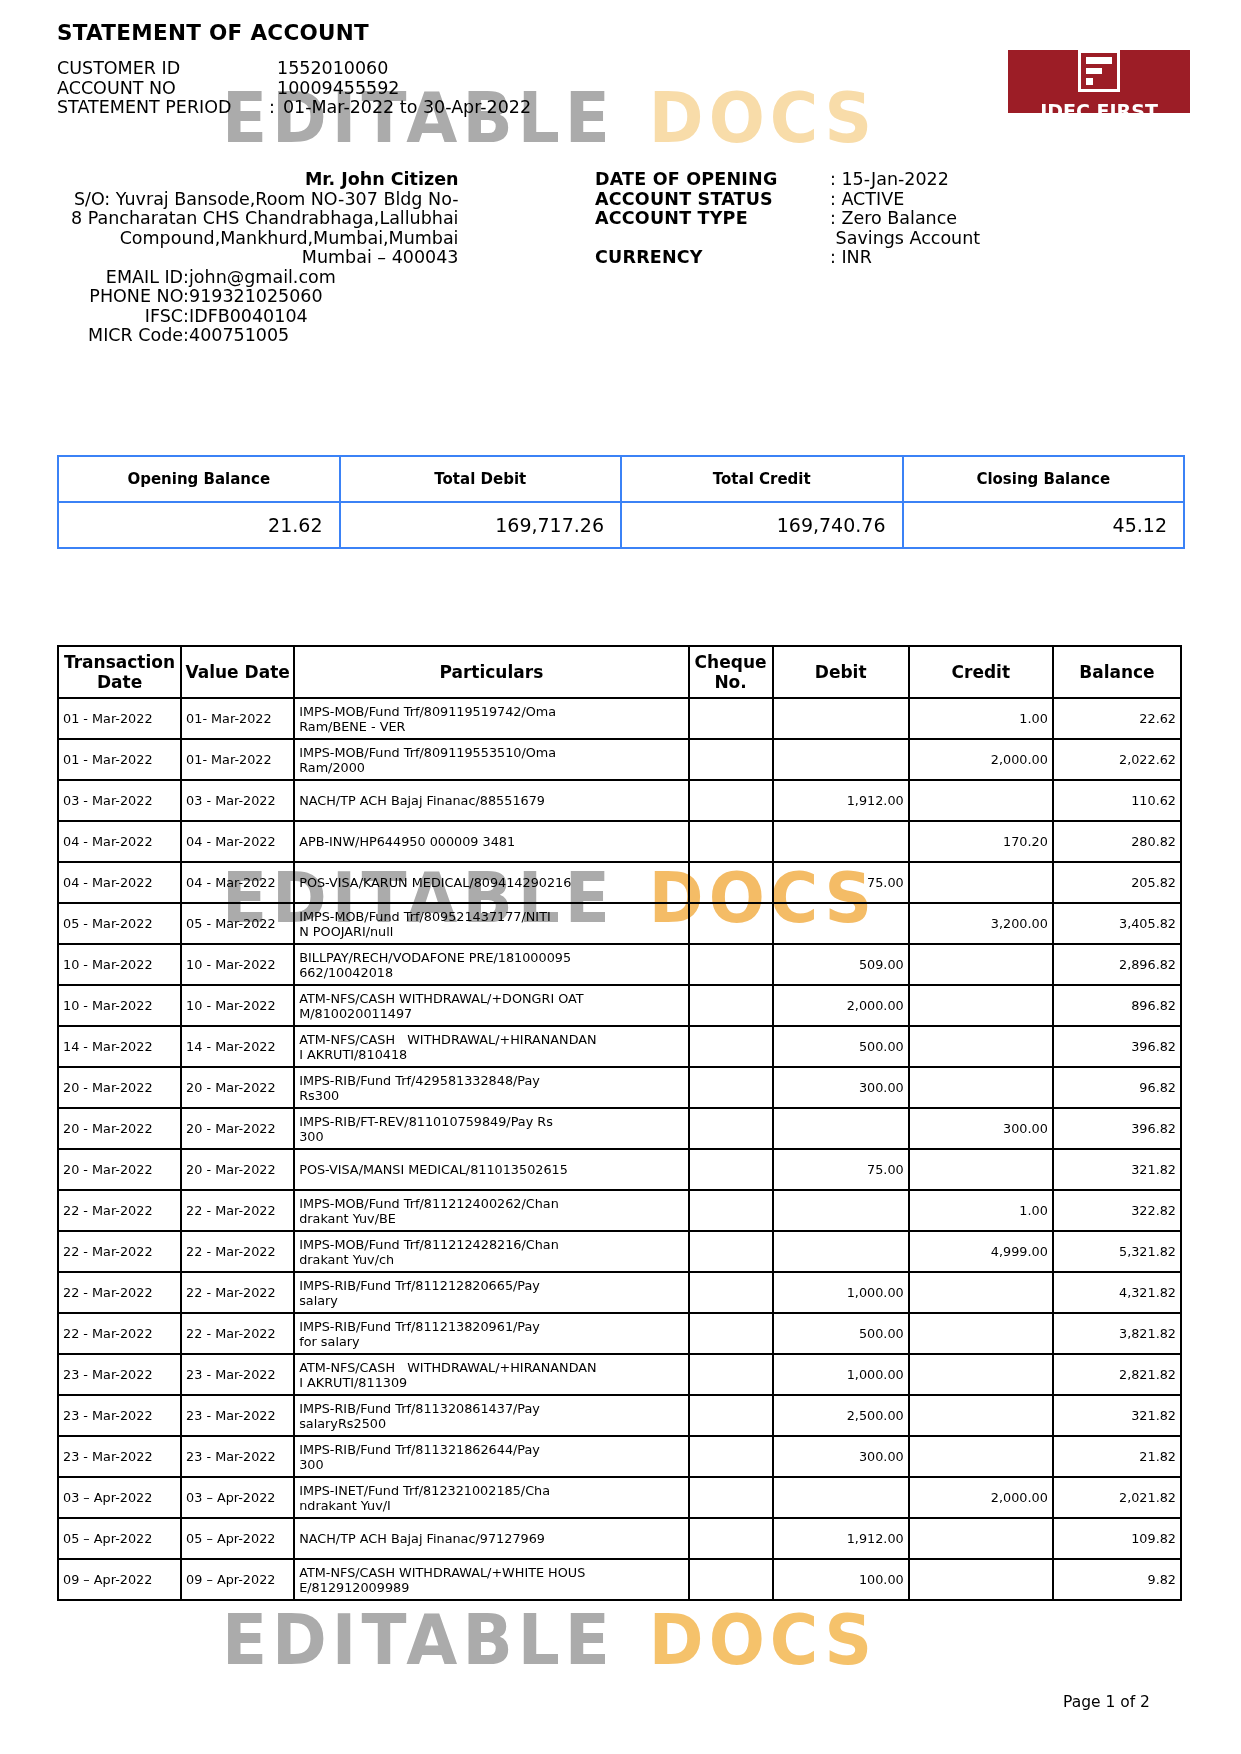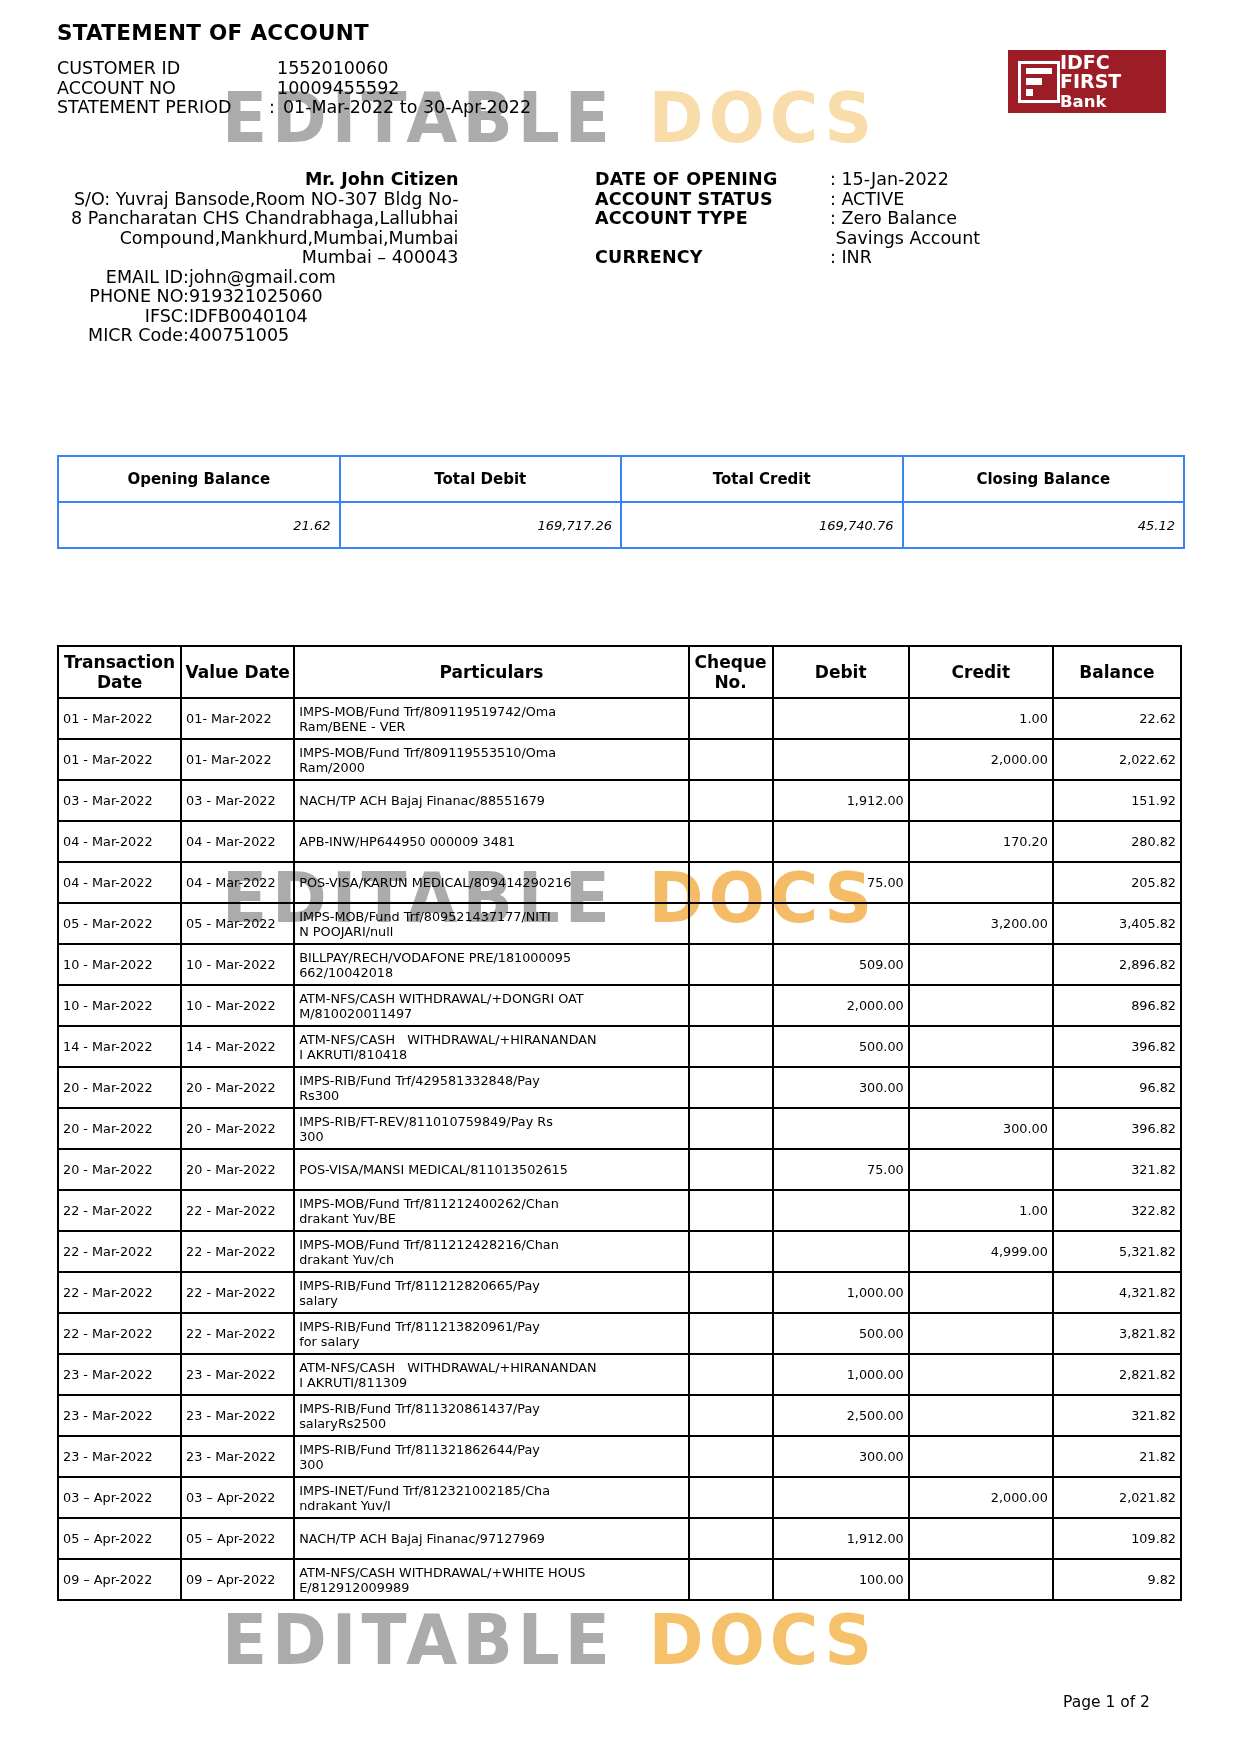--- a/index.html
+++ b/index.html
@@ -18,22 +18,22 @@
   .content{position:absolute;inset:0;z-index:1;}
 
   
   .doc-title{position:absolute;left:57px;top:20px;font-size:21.5px;font-weight:bold;letter-spacing:.3px;}
   .info-block{position:absolute;left:57px;top:59px;font-size:17.5px;line-height:19.5px;}
   .info-line{display:flex;}
   .info-label{flex:0 0 auto;width:212px;}
   .info-sep{flex:0 0 auto;margin-right:8px;}
 
   
-  .logo{position:absolute;left:1008px;top:50px;width:158px;height:63px;background:#9C1D26;
-        display:flex;align-items:center;padding:0 10px;box-sizing:border-box;}
+  .logo{position:absolute;left:1008px;top:50px;width:182px;height:63px;background:#9C1D26;
+        display:flex;align-items:center;gap:10px;padding:0 10px;box-sizing:border-box;flex-direction:column;}
   .logo-mark{width:42px;height:42px;border:3.5px solid #fff;box-sizing:border-box;
              padding:4px 5px;display:flex;flex-direction:column;gap:4px;flex:0 0 auto;}
   .logo-mark .bar1{height:7px;width:100%;background:#fff;}
   .logo-mark .bar2{height:7px;width:62%;background:#fff;}
   .logo-mark .bar3{height:7px;width:7px;background:#fff;}
   .logo-text{color:#fff;font-weight:bold;line-height:1;}
   .logo-brand{font-size:19px;}
   .logo-sub{font-size:16.5px;margin-top:3px;}
 
   
@@ -46,21 +46,21 @@
   .account{position:absolute;left:595px;top:170px;font-size:17.5px;line-height:19.5px;}
   .acct-line{display:flex;}
   .acct-label{flex:0 0 auto;width:235px;font-weight:bold;letter-spacing:.2px;}
   .acct-value{white-space:pre-wrap;}
 
   
   .summary-table{position:absolute;left:57px;top:455px;width:1128px;border-collapse:collapse;
                  table-layout:fixed;}
   .summary-table th,.summary-table td{border:2px solid #3b82f6;}
   .summary-table th{height:42px;font-size:15px;font-weight:bold;text-align:center;}
-  .summary-table td{height:42px;font-size:13px;text-align:right;padding-right:8px;font-style:italic;}
+  .summary-table td{height:42px;font-size:19px;text-align:right;padding-right:16px;}
 
   
   .txn-table{position:absolute;left:57px;top:645px;width:1125px;border-collapse:collapse;
              table-layout:fixed;font-size:12.8px;}
   .txn-table th,.txn-table td{border:2px solid #000;}
   .txn-table th{height:50px;font-size:17px;font-weight:bold;text-align:center;padding:0 2px;}
   .txn-table td{height:41px;vertical-align:middle;padding:2px 4px;box-sizing:border-box;}
   .cell-date{padding-left:4px;line-height:15px;}
   .cell-part{white-space:pre-wrap;padding-left:7px;line-height:15px;}
   .cell-amount{text-align:right;padding-right:8px;}
@@ -219,21 +219,21 @@
     <td class="cell-amount">2,000.00</td>
     <td class="cell-amount">2,022.62</td>
   </tr>
           <tr>
     <td class="cell-date">03 - Mar-2022</td>
     <td class="cell-date">03 - Mar-2022</td>
     <td class="cell-part">NACH/TP ACH Bajaj Finanac/88551679</td>
     <td class="cell-amount"></td>
     <td class="cell-amount">1,912.00</td>
     <td class="cell-amount"></td>
-    <td class="cell-amount">151.92</td>
+    <td class="cell-amount">110.62</td>
   </tr>
           <tr>
     <td class="cell-date">04 - Mar-2022</td>
     <td class="cell-date">04 - Mar-2022</td>
     <td class="cell-part">APB-INW/HP644950 000009 3481</td>
     <td class="cell-amount"></td>
     <td class="cell-amount"></td>
     <td class="cell-amount">170.20</td>
     <td class="cell-amount">280.82</td>
   </tr>

